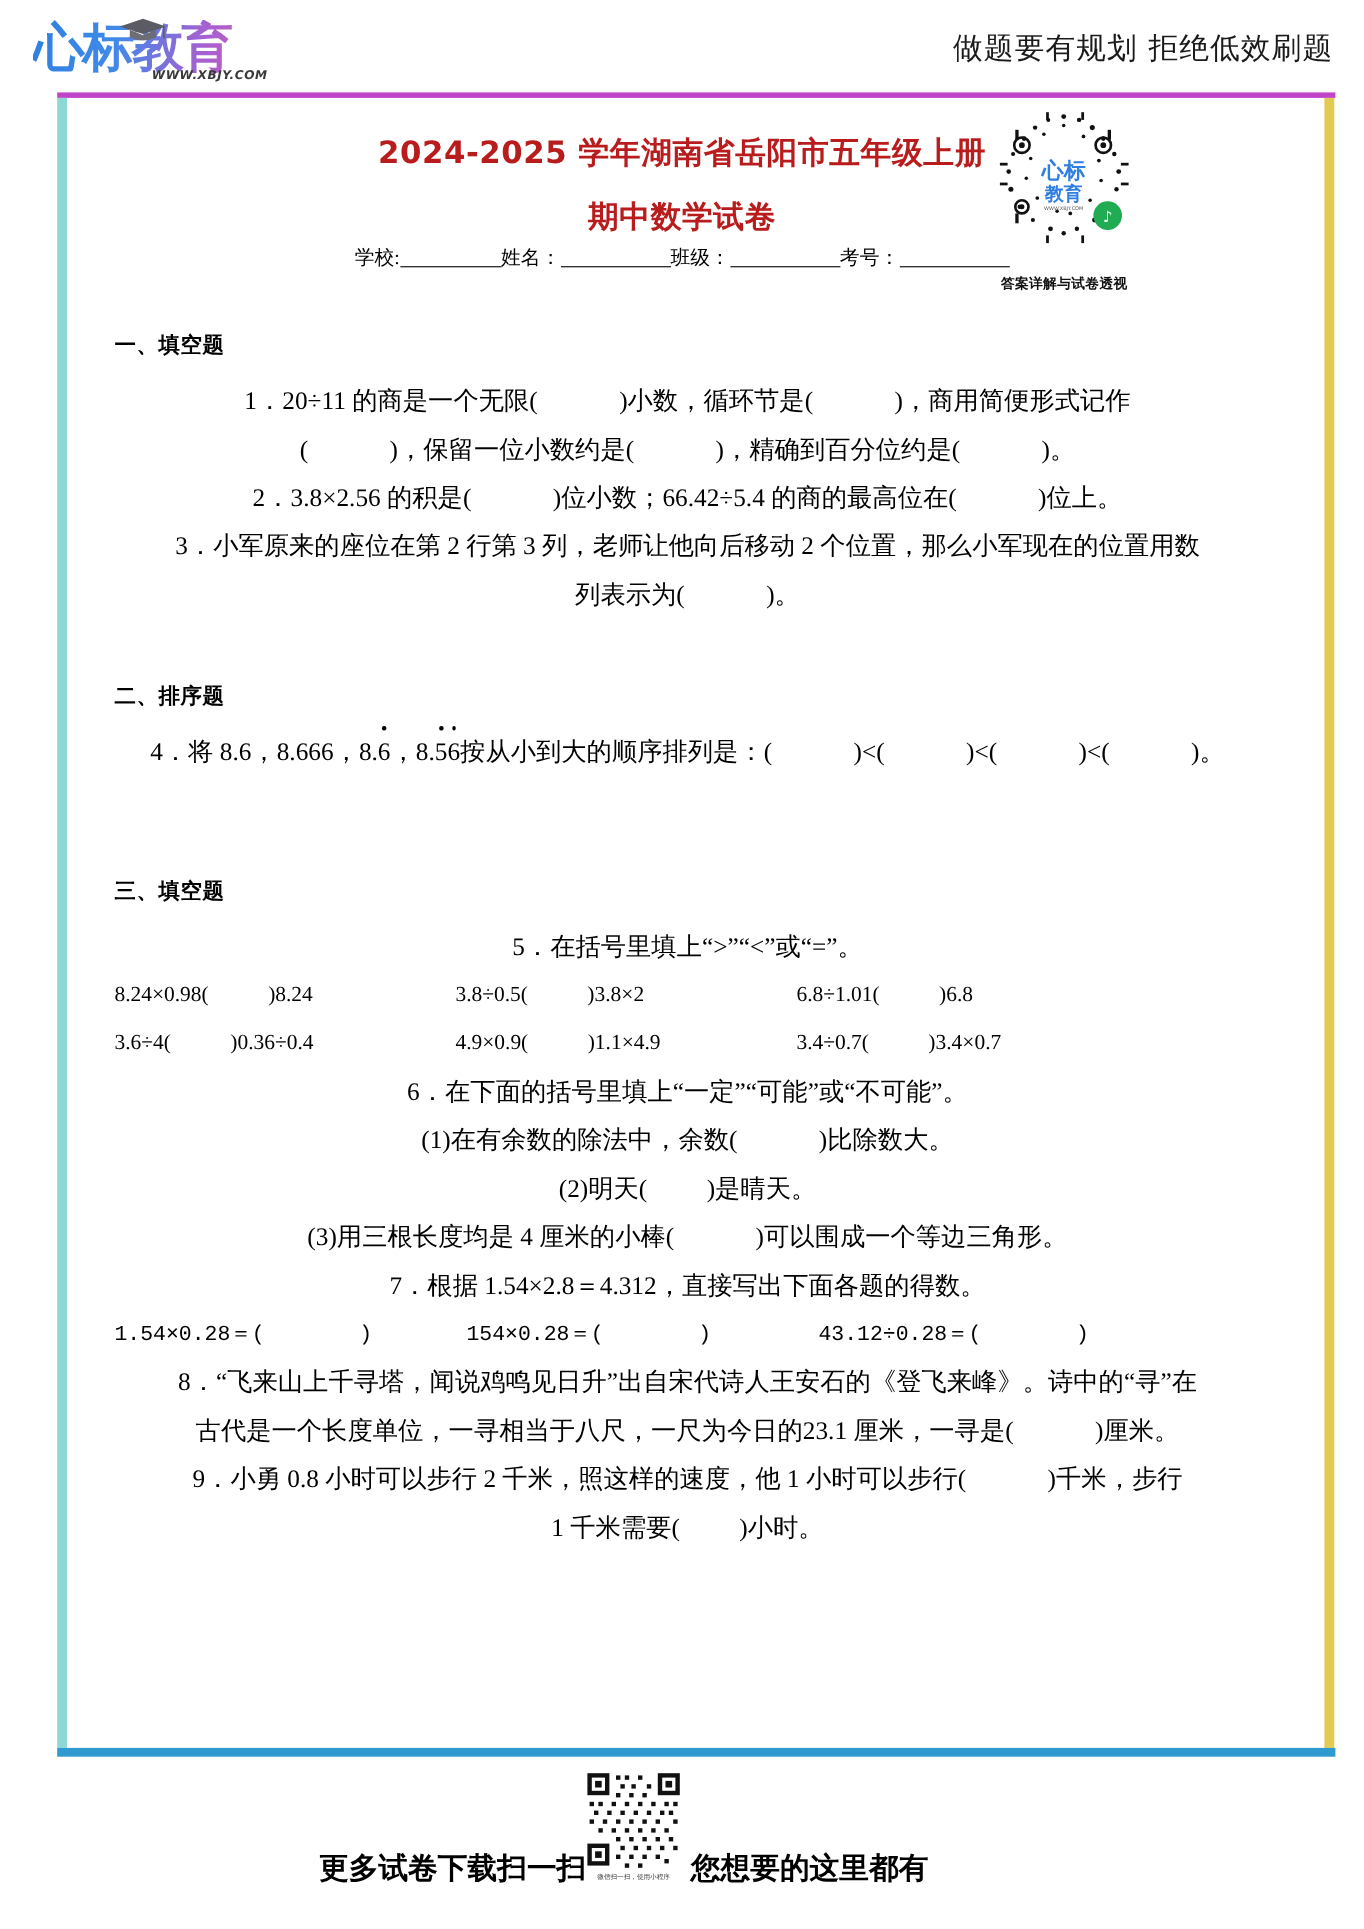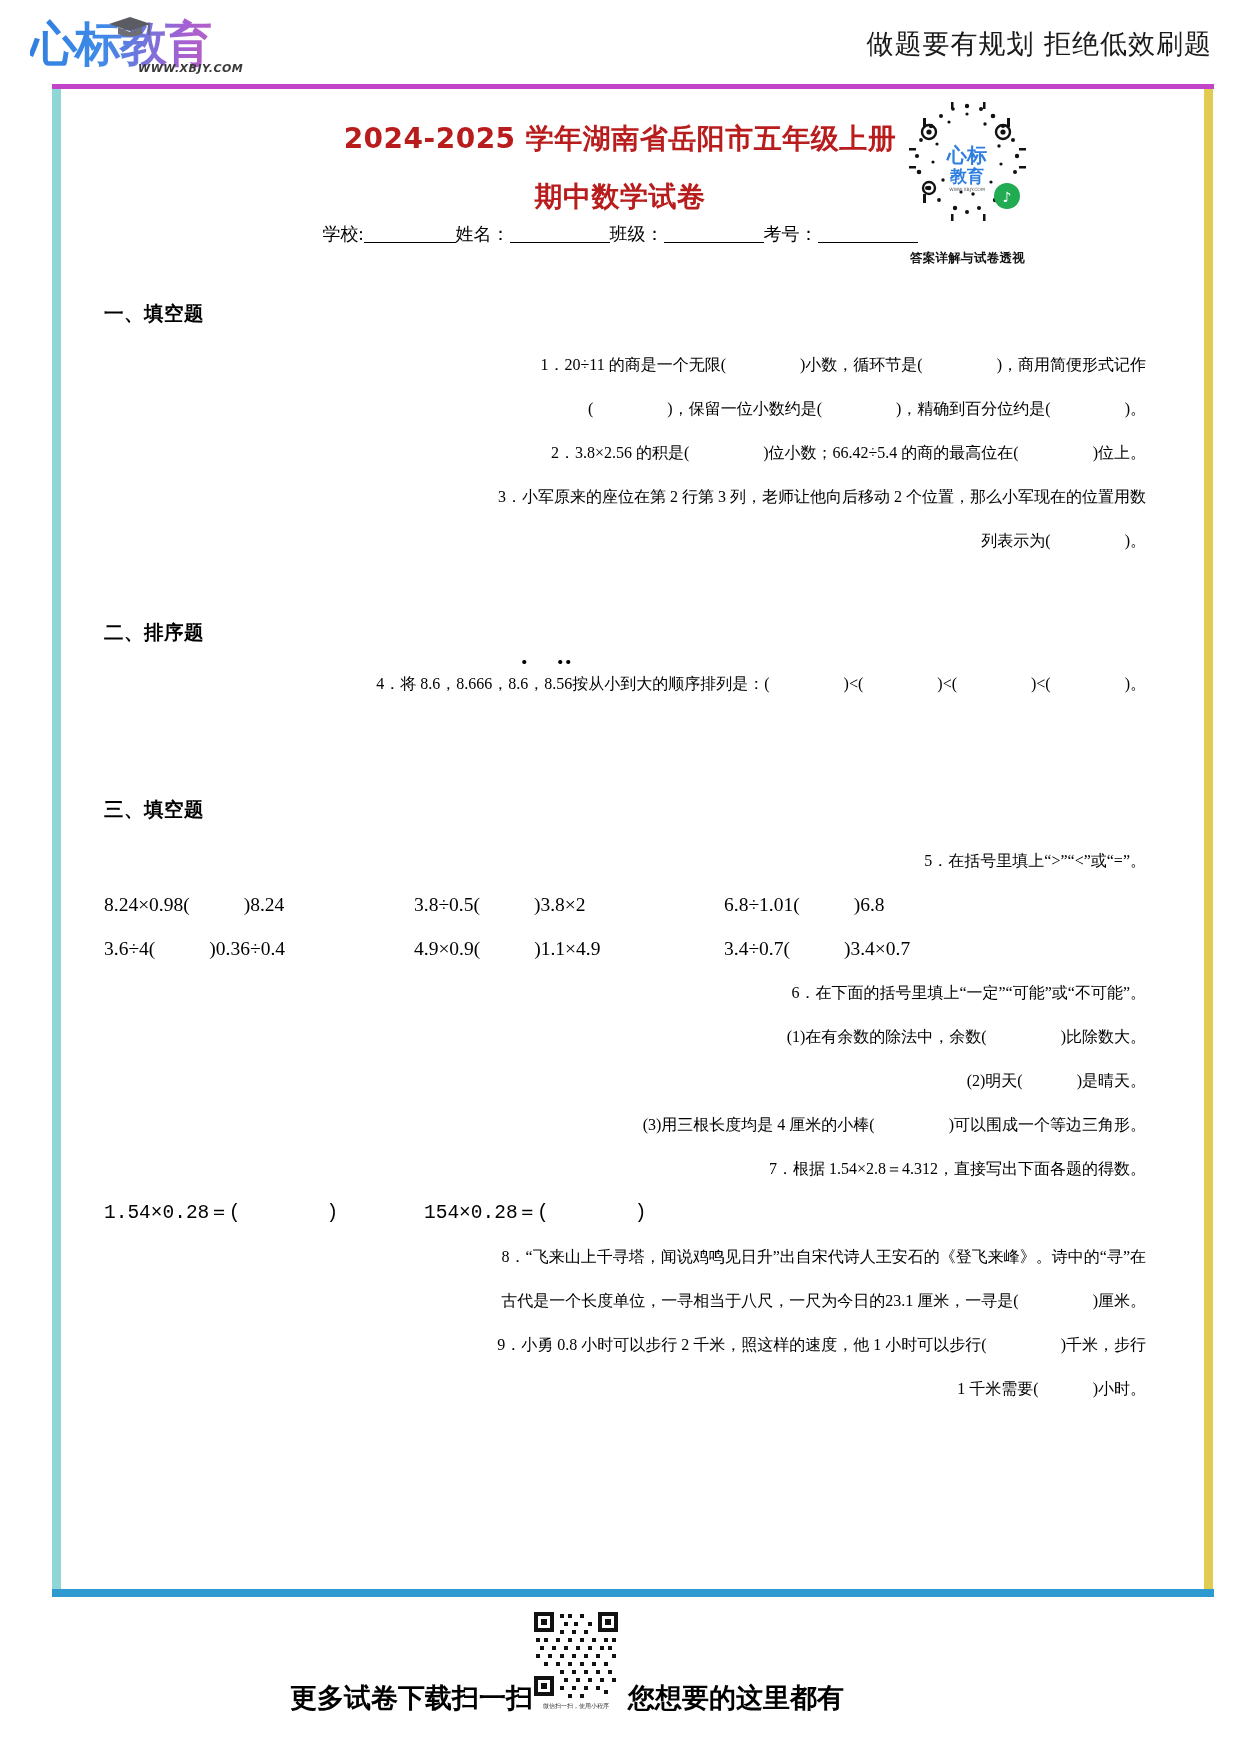--- a/index.html
+++ b/index.html
@@ -107,23 +107,23 @@
   .content {
     position: absolute; left: 104px; top: 300px;
     width: 1042px;
   }
   .sec-head {
     font-family: "DejaVu Sans", sans-serif;
     font-weight: 700; font-size: 19.5px;
     margin-bottom: 16px; letter-spacing: .5px;
   }
   .q {
-    font-size: 16px; line-height: 44px;
+    font-size: 23px; line-height: 44px;
     font-family: "Liberation Serif", serif;
-    text-align: right;
+    text-align: center;
   }
   .paren-gap { display: inline-block; width: 74px; }
   .paren-gap-s { display: inline-block; width: 54px; }
   .paren-gap-l { display: inline-block; width: 86px; }
 
   .gapline { height: 34px; }
   .gapline-big { height: 56px; }
 
   
   .cmp-row {
@@ -326,20 +326,21 @@
     <div class="q">
       <span>(3)用三根长度均是 4 厘米的小棒(</span><span class="paren-gap"></span><span>)可以围成一个等边三角形。</span>
     </div>
 
     <div class="q">
       <span>7．根据 1.54×2.8＝4.312，直接写出下面各题的得数。</span>
     </div>
     <div class="calc-row">
       <div class="calc-cell"><span>1.54×0.28＝(</span><span class="paren-gap-l"></span><span>)</span></div>
       <div class="calc-cell"><span>154×0.28＝(</span><span class="paren-gap-l"></span><span>)</span></div>
+      <div class="calc-cell"><span>43.12÷0.28＝(</span><span class="paren-gap-l"></span><span>)</span></div>
     </div>
 
     <div class="q">
       <span>8．“飞来山上千寻塔，闻说鸡鸣见日升”出自宋代诗人王安石的《登飞来峰》。诗中的“寻”在</span>
     </div>
     <div class="q">
       <span>古代是一个长度单位，一寻相当于八尺，一尺为今日的23.1 厘米，一寻是(</span><span class="paren-gap"></span><span>)厘米。</span>
     </div>
 
     <div class="q">

